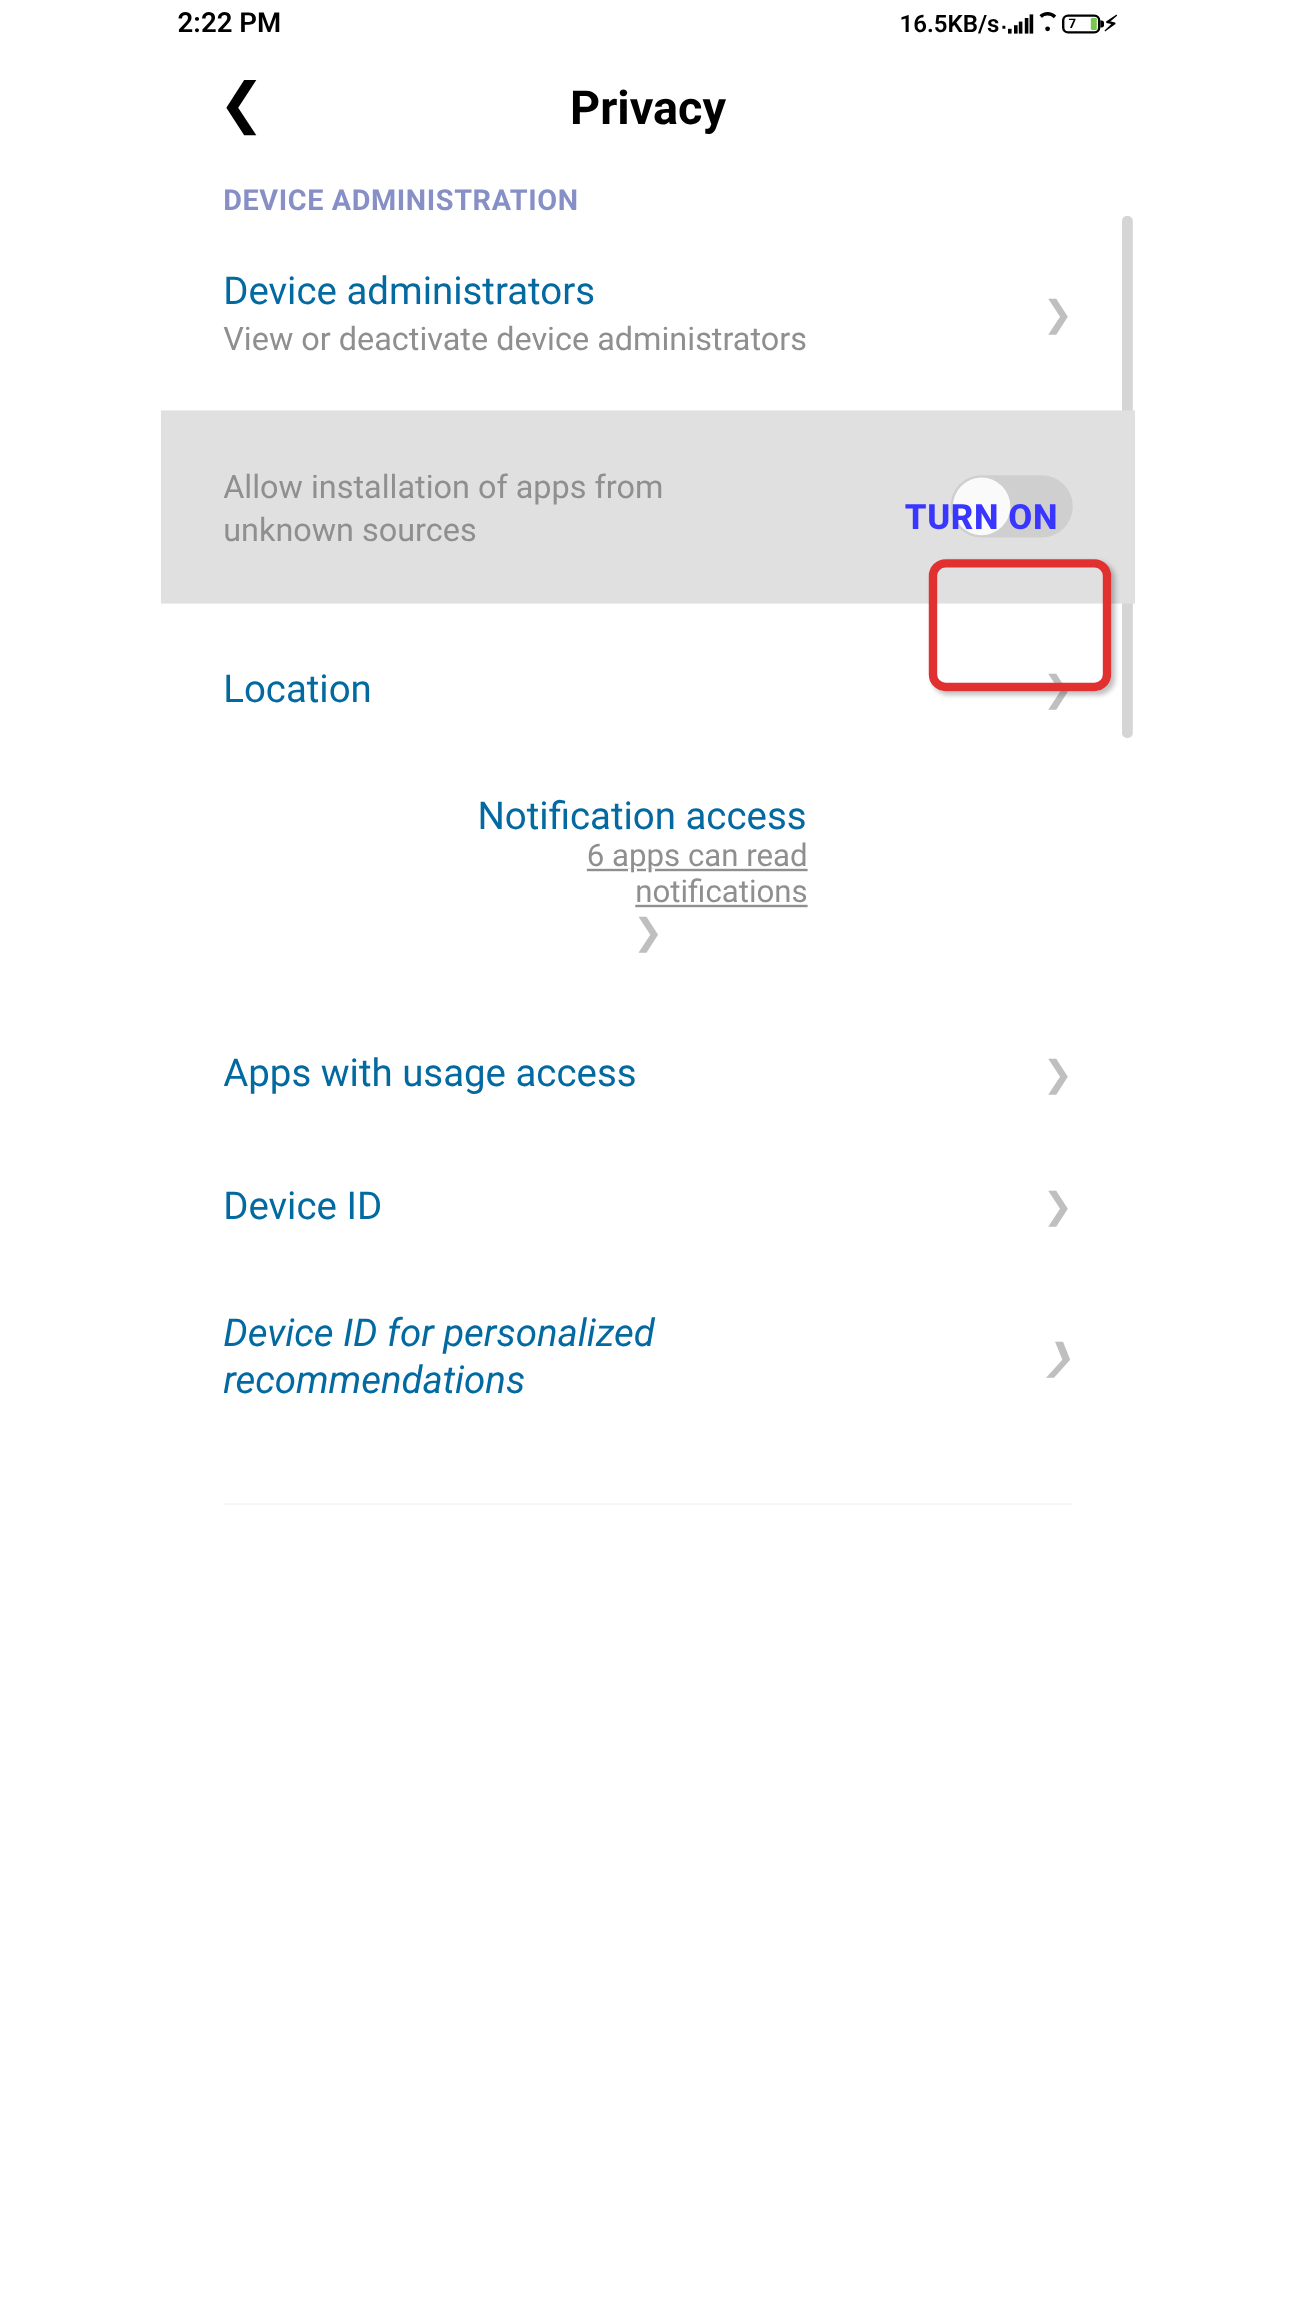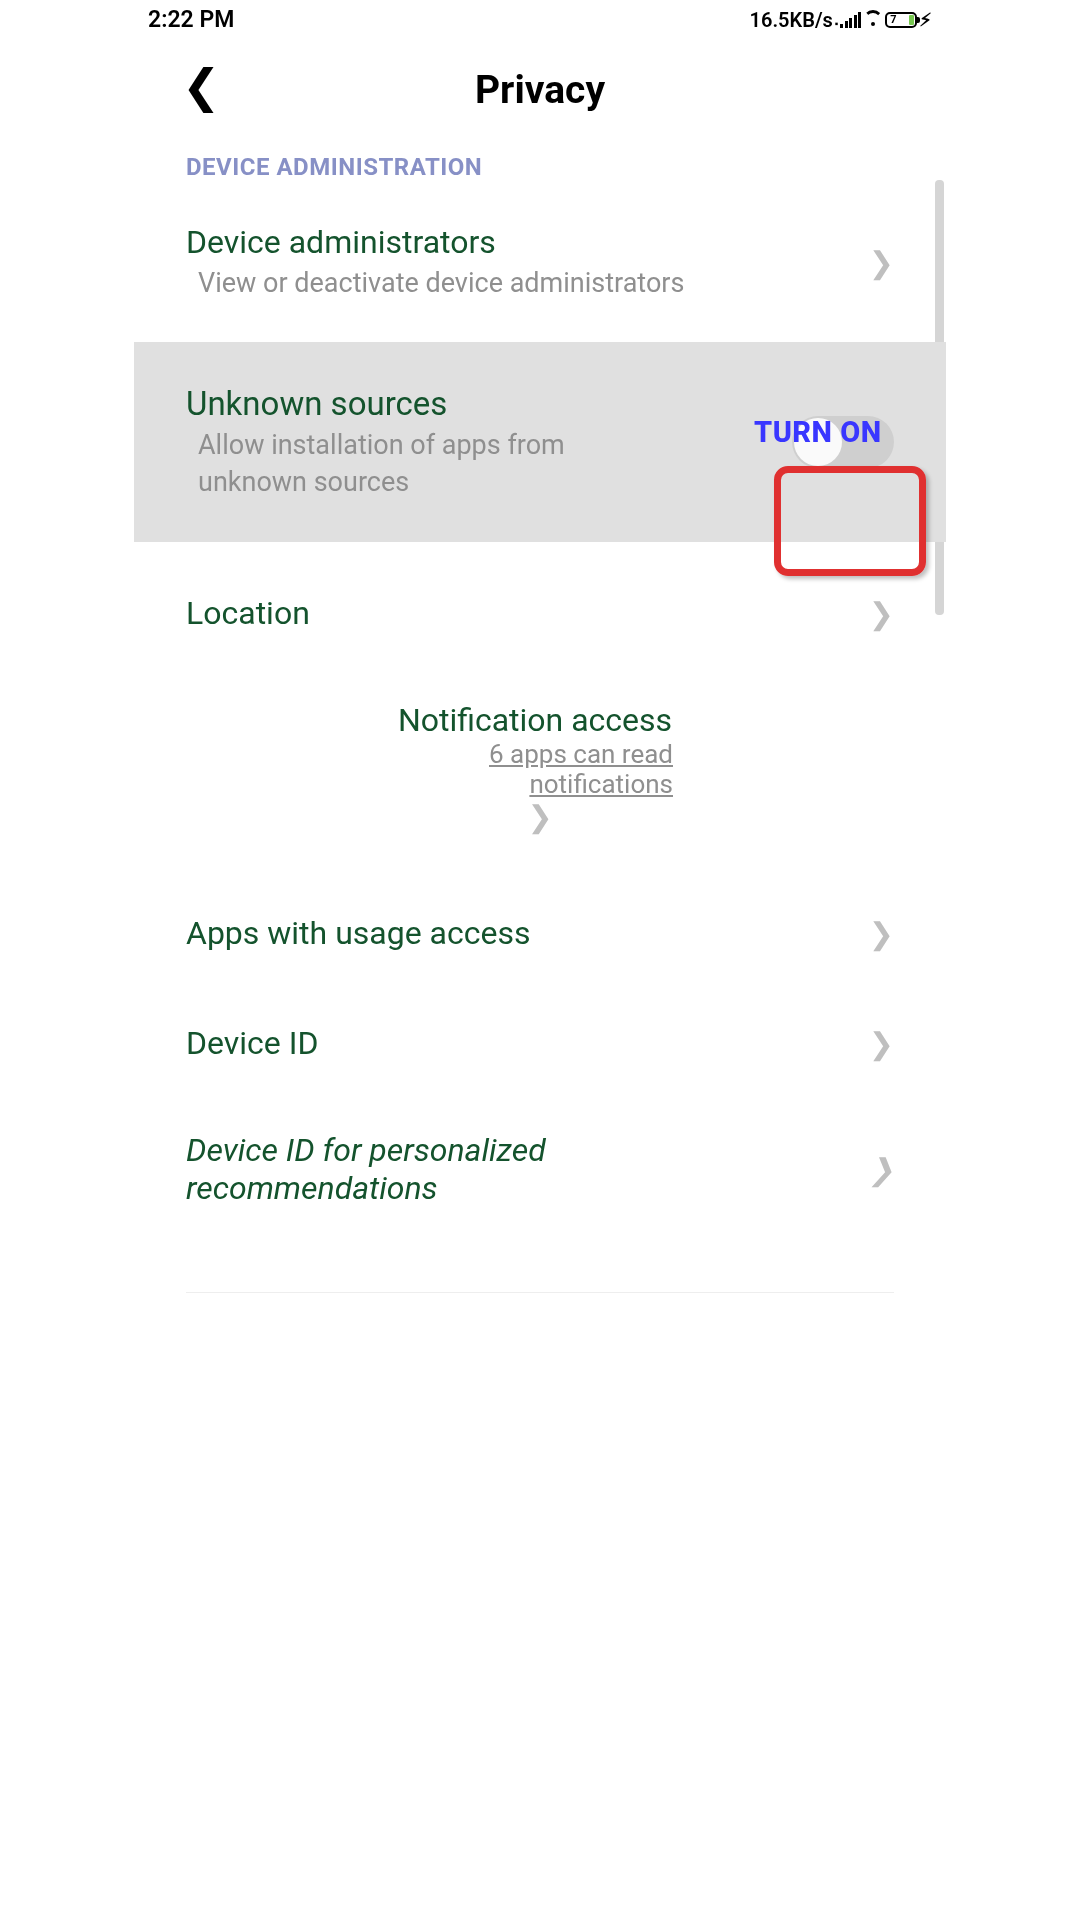--- a/index.html
+++ b/index.html
@@ -67,29 +67,28 @@
       padding:26px 52px;
       cursor:pointer;
     }
     .row.highlight{
       background:#e0e0e0;
       padding-top:42px; padding-bottom:42px;
       position:relative;
     }
     .row-texts{ flex:1; min-width:0; padding-right:10px;}
     .row-title{
-      font-size:32px; font-weight:400; color:#14532d;
+      font-size:32px; font-weight:400; color:#0369a1;
       line-height:1.2;
     }
     .row.highlight .row-title{ font-size:33px;}
     .row-sub{
       font-size:27px; color:#8f8f8f;
       margin-top:4px;
       line-height:1.35;
-      margin-left:12px;
     }
     .row-value{
       font-size:26px; color:#8f8f8f;
       text-align:right;
       margin-right:14px;
       max-width:280px;
       text-decoration:underline;
     }
     .chevron{
       font-size:30px; color:#bfbfbf;
@@ -183,21 +182,20 @@
 <div class="row" style="padding-top:18px;padding-bottom:40px;">
   <div class="row-texts">
     <div class="row-title">Device administrators</div>
     <div class="row-sub">View or deactivate device administrators</div>
   </div>
   <div class="chevron">❯</div>
 </div>
 
 <div class="row highlight">
   <div class="row-texts" style="max-width:440px;">
-    <div class="row-title">Unknown sources</div>
     <div class="row-sub">Allow installation of apps from unknown sources</div>
   </div>
   <div class="toggle">
     <div class="toggle-knob"></div>
   </div>
 </div>
 
 <div class="annot-label" style="left:620px; top:415px;">TURN ON</div>
 <div class="annot-box" style="left:640px; top:466px; width:152px; height:110px;"></div>
 

